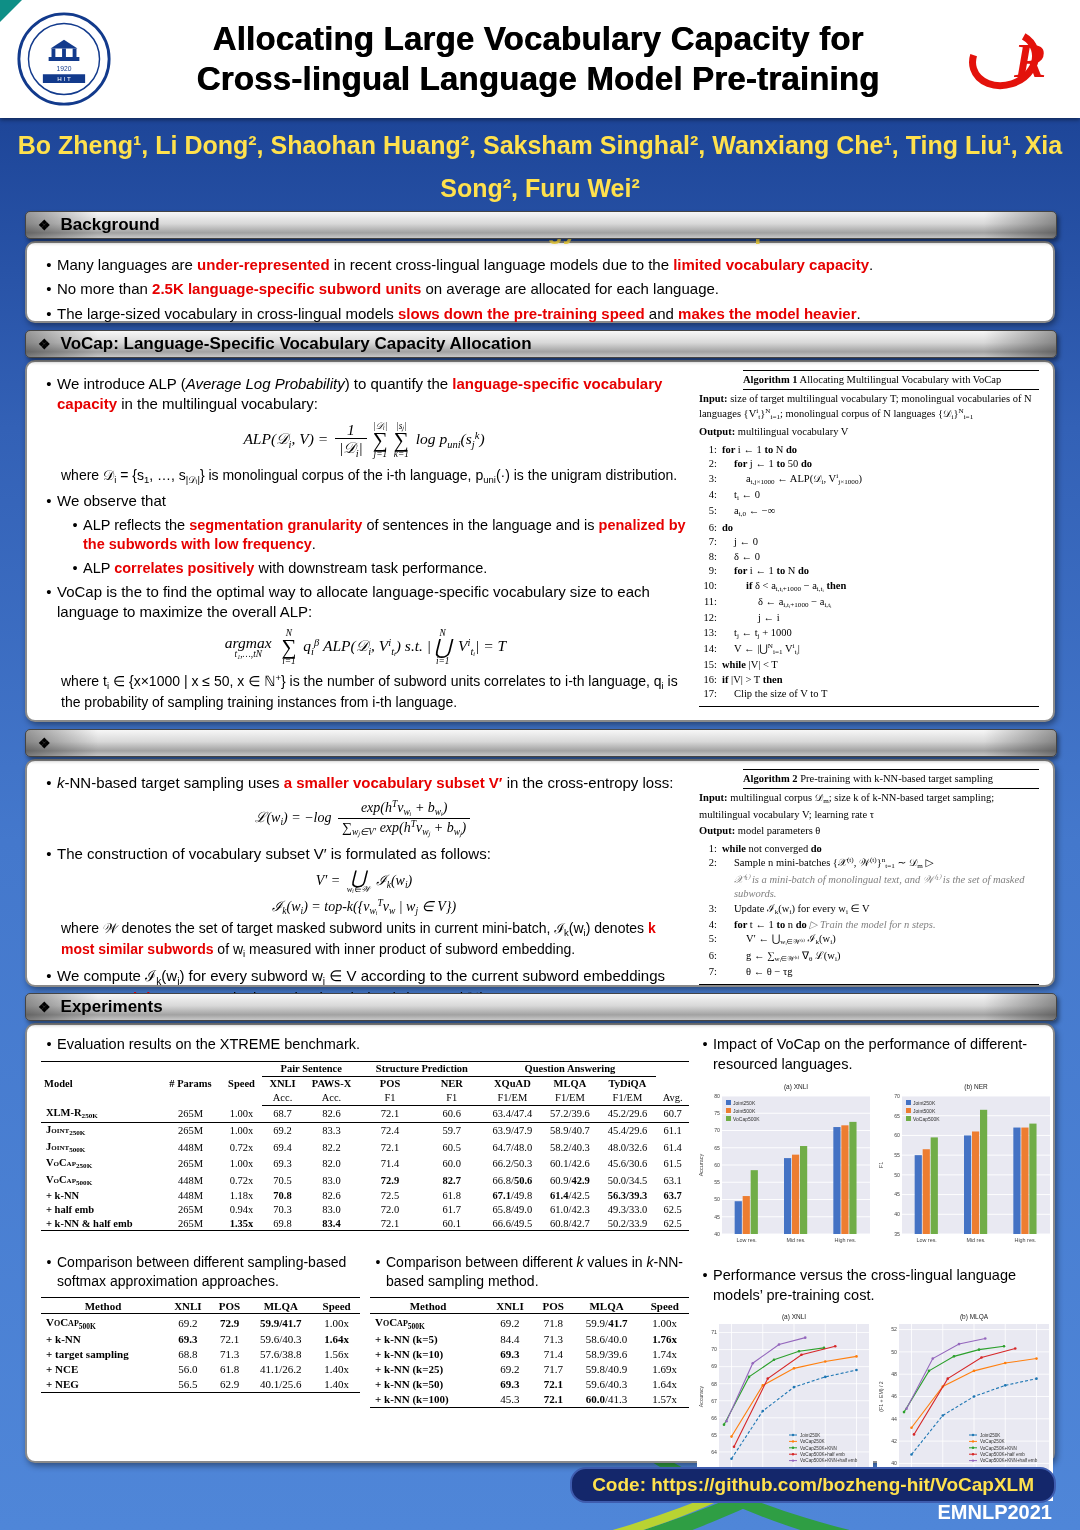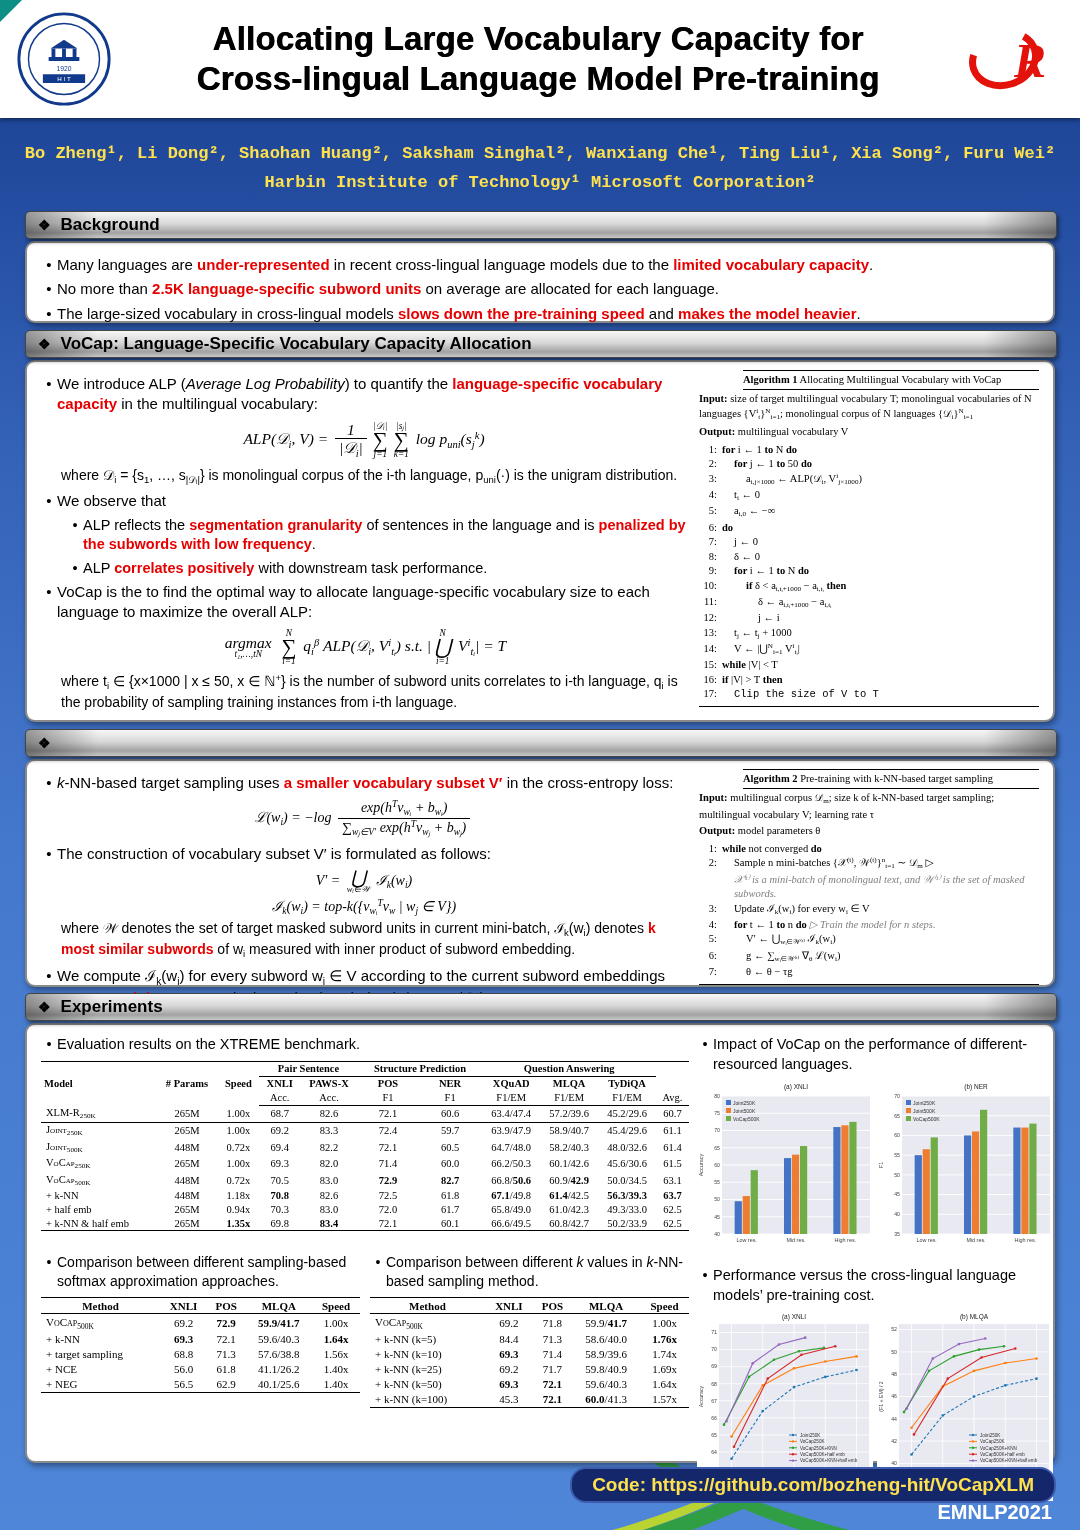--- a/index.html
+++ b/index.html
@@ -12,22 +12,22 @@
   #deco2{width:1150px;height:560px;border-bottom:10px solid #b9d332;left:-190px;top:1010px;transform:rotate(-6deg);}
   #deco3{width:950px;height:520px;border-bottom:14px solid #2f9e44;left:500px;top:1030px;transform:rotate(8deg);}
   #corner{position:absolute;left:0;top:0;width:0;height:0;border-left:22px solid #0e8f86;border-bottom:22px solid transparent;z-index:5;}
   
   .header{position:absolute;top:0;left:0;width:100%;height:118px;background:#fff;display:flex;align-items:center;
     padding:0 16px;box-sizing:border-box;z-index:4;box-shadow:0 2px 4px rgba(0,0,0,.4);}
   .title-wrap{flex:1;text-align:center;}
   .title{font-size:33px;font-weight:bold;line-height:1.2;letter-spacing:.2px;text-shadow:.6px 0 #000;}
   .hit-logo,.msra-logo{flex:none;}
   
-  .authors{position:absolute;top:140px;left:0;width:100%;text-align:center;color:#ffe14d;font-weight:bold;
-    font-size:17px;line-height:1.7;z-index:3;font-family:Liberation Mono, monospace;}
+  .authors{position:absolute;top:124px;left:0;width:100%;text-align:center;color:#ffe14d;font-weight:bold;
+    font-size:25px;line-height:1.7;z-index:3;}
   
   .sec-bar{position:absolute;left:25px;width:1030px;height:26px;border-radius:5px;z-index:3;
     background:linear-gradient(90deg,rgba(0,0,0,.38),rgba(255,255,255,0) 7%,rgba(255,255,255,0) 93%,rgba(0,0,0,.38)),
                linear-gradient(180deg,#f7f7f7 0%,#d8d8d8 45%,#a2a2a2 80%,#c8c8c8 100%);
     border:1px solid #444;box-shadow:2px 3px 4px rgba(0,0,0,.45);
     display:flex;align-items:center;font-weight:bold;font-size:17px;}
   .diamond{margin:0 10px 0 12px;font-size:14px;}
   .sec-box{position:absolute;left:25px;width:1030px;background:#fff;border:2px solid #8a8a8a;border-radius:10px;
     box-shadow:2px 3px 6px rgba(0,0,0,.4);padding:8px 14px;box-sizing:border-box;z-index:2;}
   
@@ -66,21 +66,21 @@
   .exp-cols{display:flex;gap:8px;}
   .exp-left{width:648px;flex:none;}
   .exp-right{flex:1;}
   .cap{font-size:14.5px;margin:2px 0 6px;}
   .ptable{border-collapse:collapse;width:100%;font-family:"Liberation Serif",serif;font-size:10.5px;
     border-top:1.5px solid #000;border-bottom:1.5px solid #000;margin-bottom:4px;}
   .ptable th,.ptable td{padding:1.5px 3px;text-align:center;}
   .ptable th{font-weight:bold;}
   .ptable .sub-h th{font-weight:normal;}
   .ptable thead tr:last-child th{border-bottom:.8px solid #000;}
-  .ptable tbody td:first-child{text-align:left;padding-left:5px;}
+  .ptable tbody td:first-child{text-align:left;padding-left:5px;font-weight:bold;}
   .ptable .gth{border-bottom:.7px solid #000;}
   .ptable tr.rule td{border-bottom:.7px solid #000;}
   .small-tables{display:flex;gap:10px;margin-top:20px;}
   .stblock{flex:1;}
   .stblock .ptable{font-size:11px;}
   .chart-row{display:flex;gap:4px;justify-content:center;}
   .chart-box{background:#fff;}
   
   .code-badge{position:absolute;top:1467px;right:24px;height:32px;background:#14276b;border:2px solid #3e5cae;
     border-radius:16px;display:flex;align-items:center;padding:0 20px;color:#ffe14d;font-weight:bold;font-size:19px;z-index:3;}
@@ -259,21 +259,21 @@
               <div class="alg-line">
                 <span class="alg-num">15:</span>
                 <span class="alg-body" style="padding-left: 0px;"><span class="bold">while </span><span>|V| &lt; T</span></span>
               </div>
               <div class="alg-line">
                 <span class="alg-num">16:</span>
                 <span class="alg-body" style="padding-left: 0px;"><span class="bold">if </span><span>|V| &gt; T </span><span class="bold">then</span></span>
               </div>
               <div class="alg-line">
                 <span class="alg-num">17:</span>
-                <span class="alg-body" style="padding-left: 12px; font-family: Liberation Mono, monospace;"><span>Clip the size of V to T</span></span>
+                <span class="alg-body" style="padding-left: 12px;"><span>Clip the size of V to T</span></span>
               </div>
             </div>
         </div>
       </div>
     </div>
   </div>
 
   <div class="sec-bar" style="top:729px">
     <span class="diamond">❖</span>
   </div>

